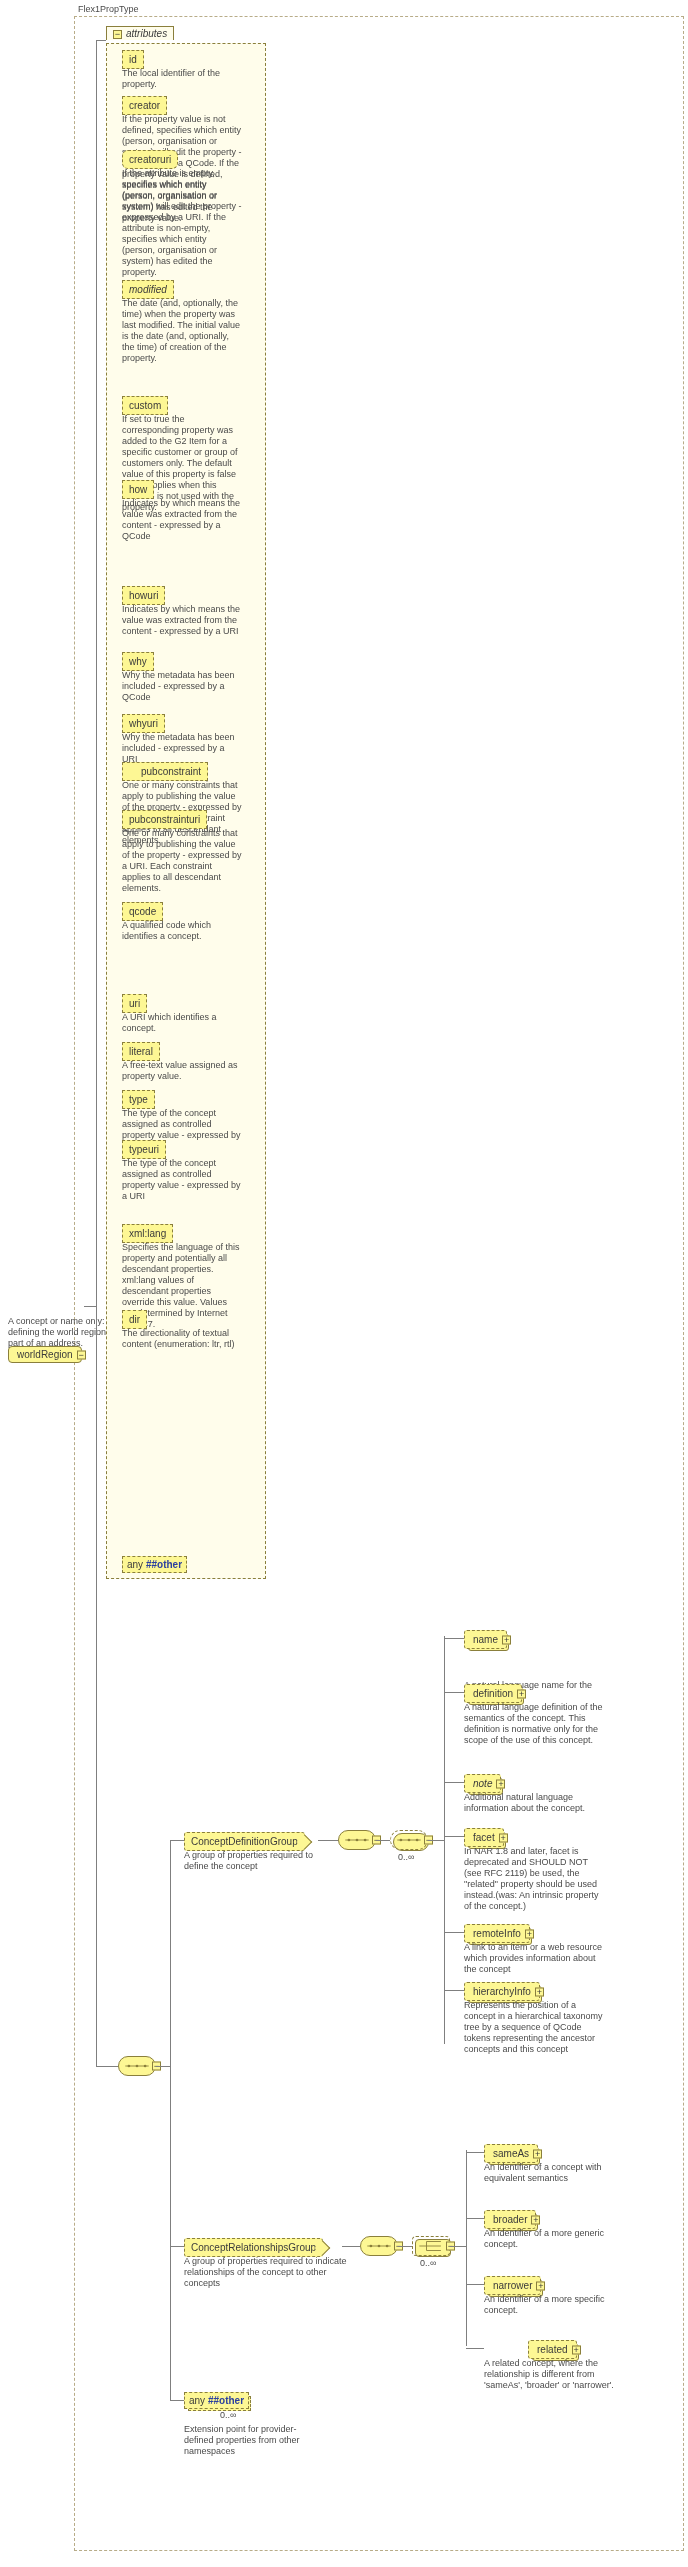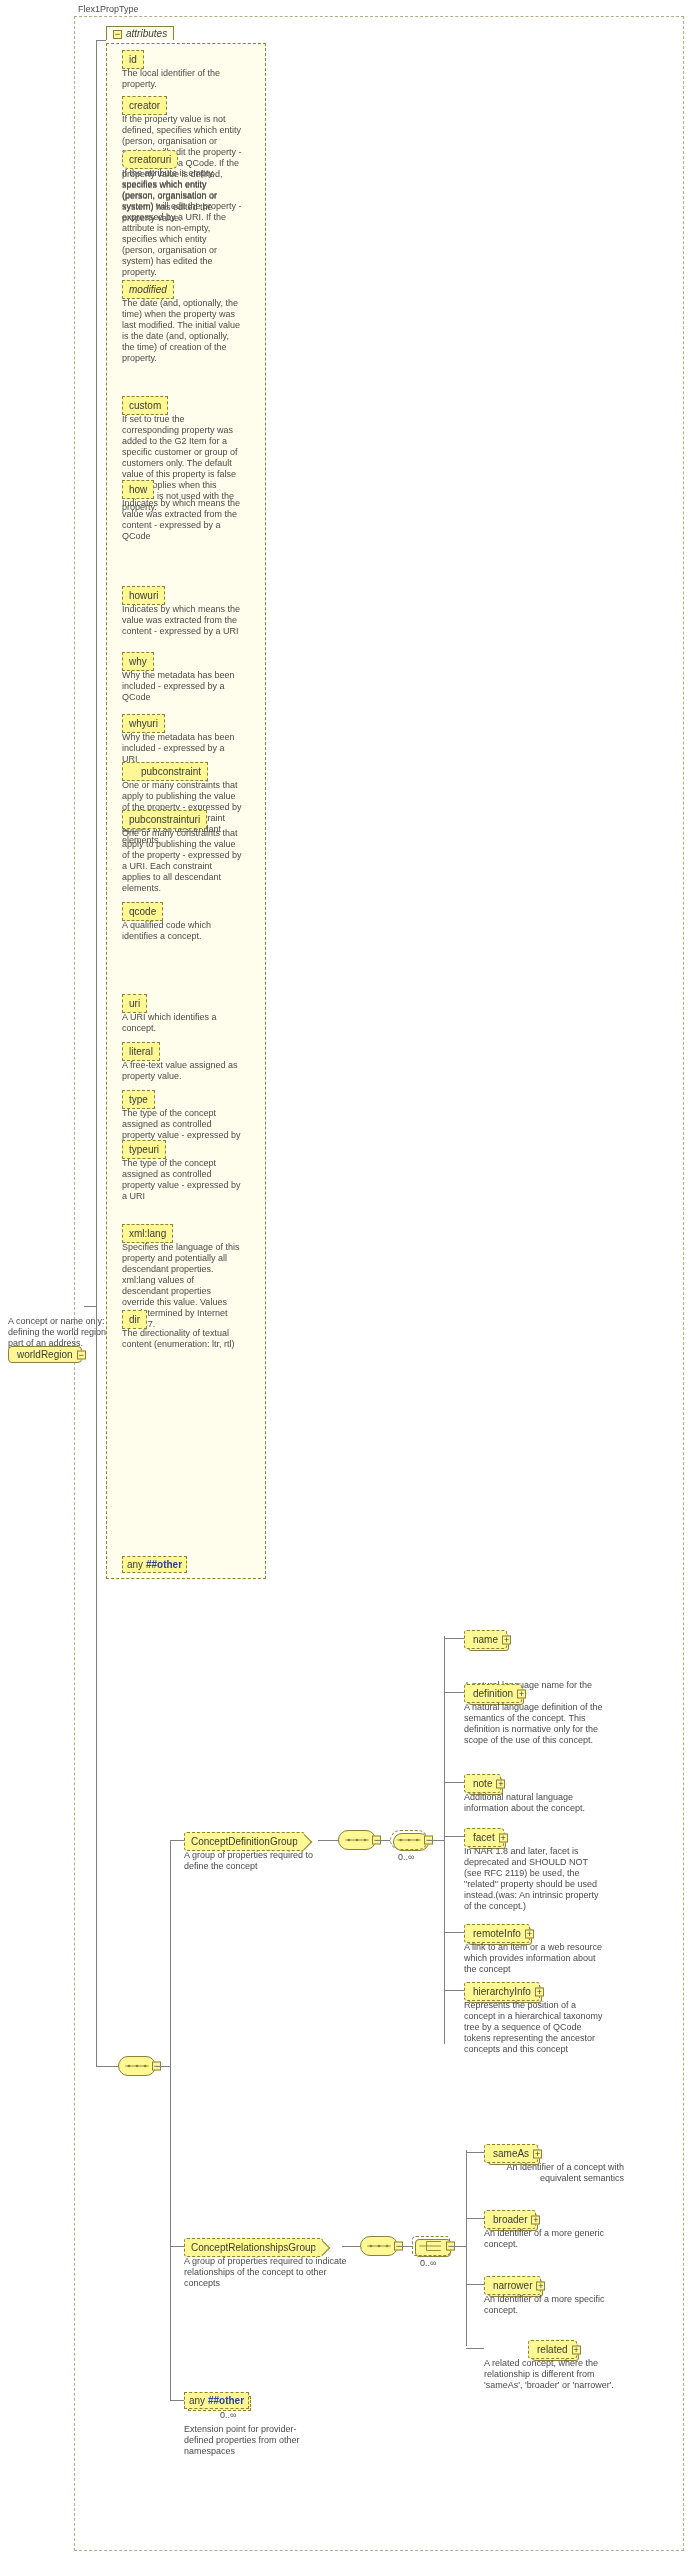--- a/index.html
+++ b/index.html
@@ -275,21 +275,21 @@
   <div class="vline" style="left:444px; top:1636px; height:408px;"></div>
 
   <div id="def-items">
       <div class="hline" style="left: 444px; top: 1638px; width: 20px;"></div>
       <div class="box rounded dashed" style="left: 464px; top: 1630px; background: var(--box-fill); padding: 2px 8px;"><span class="multi-shadow"></span><span>name</span><span class="nub">+</span></div>
       <div class="desc" style="left: 464px; top: 1648px; width: 140px; margin-top: 32px;">A natural language name for the concept.</div>
       <div class="hline" style="left: 444px; top: 1692px; width: 20px;"></div>
       <div class="box rounded dashed" style="left: 464px; top: 1684px; background: var(--box-fill); padding: 2px 8px;"><span class="multi-shadow"></span><span>definition</span><span class="nub">+</span></div>
       <div class="desc" style="left: 464px; top: 1702px; width: 140px;">A natural language definition of the semantics of the concept. This definition is normative only for the scope of the use of this concept.</div>
       <div class="hline" style="left: 444px; top: 1782px; width: 20px;"></div>
-      <div class="box rounded dashed" style="left: 464px; top: 1774px; background: var(--box-fill); padding: 2px 8px;"><span class="multi-shadow"></span><span>note</span><span class="nub">+</span></div>
+      <div class="box rounded dashed" style="left: 464px; top: 1774px; background: var(--box-fill); padding: 2px 8px; font-style: italic;"><span class="multi-shadow"></span><span>note</span><span class="nub">+</span></div>
       <div class="desc" style="left: 464px; top: 1792px; width: 140px;">Additional natural language information about the concept.</div>
       <div class="hline" style="left: 444px; top: 1836px; width: 20px;"></div>
       <div class="box rounded dashed" style="left: 464px; top: 1828px; background: var(--box-fill); padding: 2px 8px;"><span class="multi-shadow"></span><span>facet</span><span class="nub">+</span></div>
       <div class="desc" style="left: 464px; top: 1846px; width: 140px;">In NAR 1.8 and later, facet is deprecated and SHOULD NOT (see RFC 2119) be used, the "related" property should be used instead.(was: An intrinsic property of the concept.)</div>
       <div class="hline" style="left: 444px; top: 1932px; width: 20px;"></div>
       <div class="box rounded dashed" style="left: 464px; top: 1924px; background: var(--box-fill); padding: 2px 8px;"><span class="multi-shadow"></span><span>remoteInfo</span><span class="nub">+</span></div>
       <div class="desc" style="left: 464px; top: 1942px; width: 140px;">A link to an item or a web resource which provides information about the concept</div>
       <div class="hline" style="left: 444px; top: 1990px; width: 20px;"></div>
       <div class="box rounded dashed" style="left: 464px; top: 1982px; background: var(--box-fill); padding: 2px 8px;"><span class="multi-shadow"></span><span>hierarchyInfo</span><span class="nub">+</span></div>
       <div class="desc" style="left: 464px; top: 2000px; width: 140px;">Represents the position of a concept in a hierarchical taxonomy tree by a sequence of QCode tokens representing the ancestor concepts and this concept</div>
@@ -323,21 +323,21 @@
     <span class="tog">−</span>
   </div>
   <div class="occ" style="left:420px; top:2258px;">0..∞</div>
 
   <div class="hline" style="left:450px; top:2246px; width:16px;"></div>
   <div class="vline" style="left:466px; top:2150px; height:196px;"></div>
 
   <div id="rel-items">
       <div class="hline" style="left: 466px; top: 2152px; width: 18px;"></div>
       <div class="box rounded dashed" style="left: 484px; top: 2144px; background: var(--box-fill); padding: 2px 8px;"><span class="multi-shadow"></span><span>sameAs</span><span class="nub">+</span></div>
-      <div class="desc" style="left: 484px; top: 2162px; width: 140px; text-align: right;">An identifier of a concept with equivalent semantics</div>
+      <div class="desc" style="left: 484px; top: 2162px; width: 140px;">An identifier of a concept with equivalent semantics</div>
       <div class="hline" style="left: 466px; top: 2218px; width: 18px;"></div>
       <div class="box rounded dashed" style="left: 484px; top: 2210px; background: var(--box-fill); padding: 2px 8px;"><span class="multi-shadow"></span><span>broader</span><span class="nub">+</span></div>
       <div class="desc" style="left: 484px; top: 2228px; width: 140px;">An identifier of a more generic concept.</div>
       <div class="hline" style="left: 466px; top: 2284px; width: 18px;"></div>
       <div class="box rounded dashed" style="left: 484px; top: 2276px; background: var(--box-fill); padding: 2px 8px;"><span class="multi-shadow"></span><span>narrower</span><span class="nub">+</span></div>
       <div class="desc" style="left: 484px; top: 2294px; width: 140px;">An identifier of a more specific concept.</div>
       <div class="hline" style="left: 466px; top: 2348px; width: 18px;"></div>
       <div class="box rounded dashed" style="left: 484px; top: 2340px; background: var(--box-fill); padding: 2px 8px; margin-left: 44px;"><span class="multi-shadow"></span><span>related</span><span class="nub">+</span></div>
       <div class="desc" style="left: 484px; top: 2358px; width: 140px;">A related concept, where the relationship is different from 'sameAs', 'broader' or 'narrower'.</div>
     </div>

